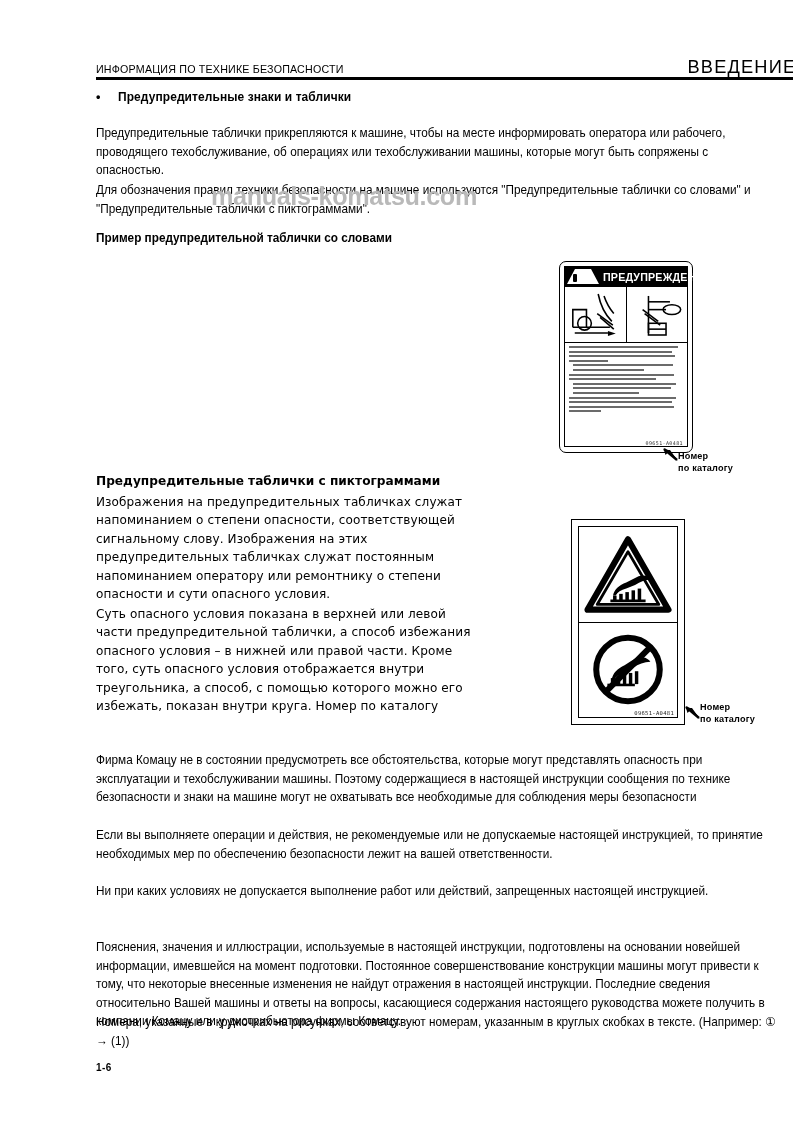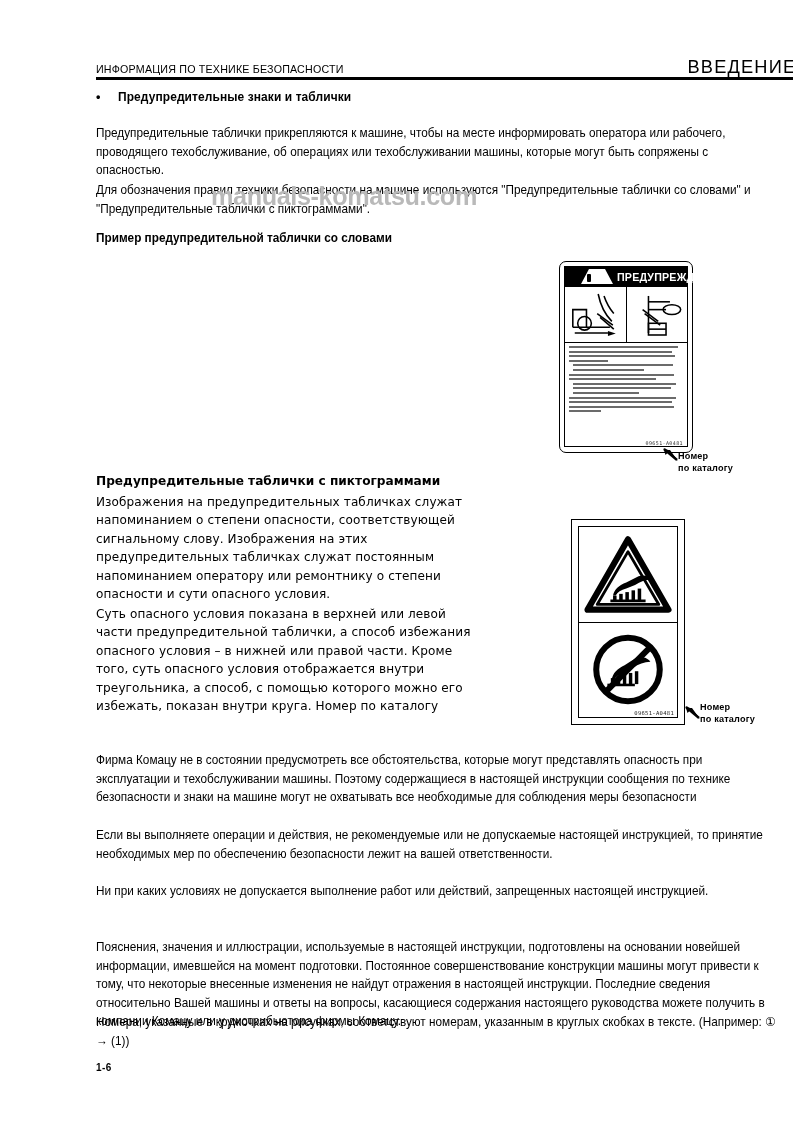--- a/index.html
+++ b/index.html
@@ -146,21 +146,21 @@
     border-radius: 7px;
     background: #fff;
     padding: 4px;
     box-sizing: border-box;
   }
   .plate-banner {
     height: 21px;
     background: #000;
     display: flex;
     align-items: center;
-    padding-left: 17px;
+    padding-left: 3px;
     box-sizing: border-box;
   }
   .banner-tri {
     width: 0; height: 0;
     border-left: 8px solid transparent;
     border-right: 8px solid transparent;
     border-bottom: 15px solid #fff;
     position: relative;
     flex: 0 0 16px;
   }

